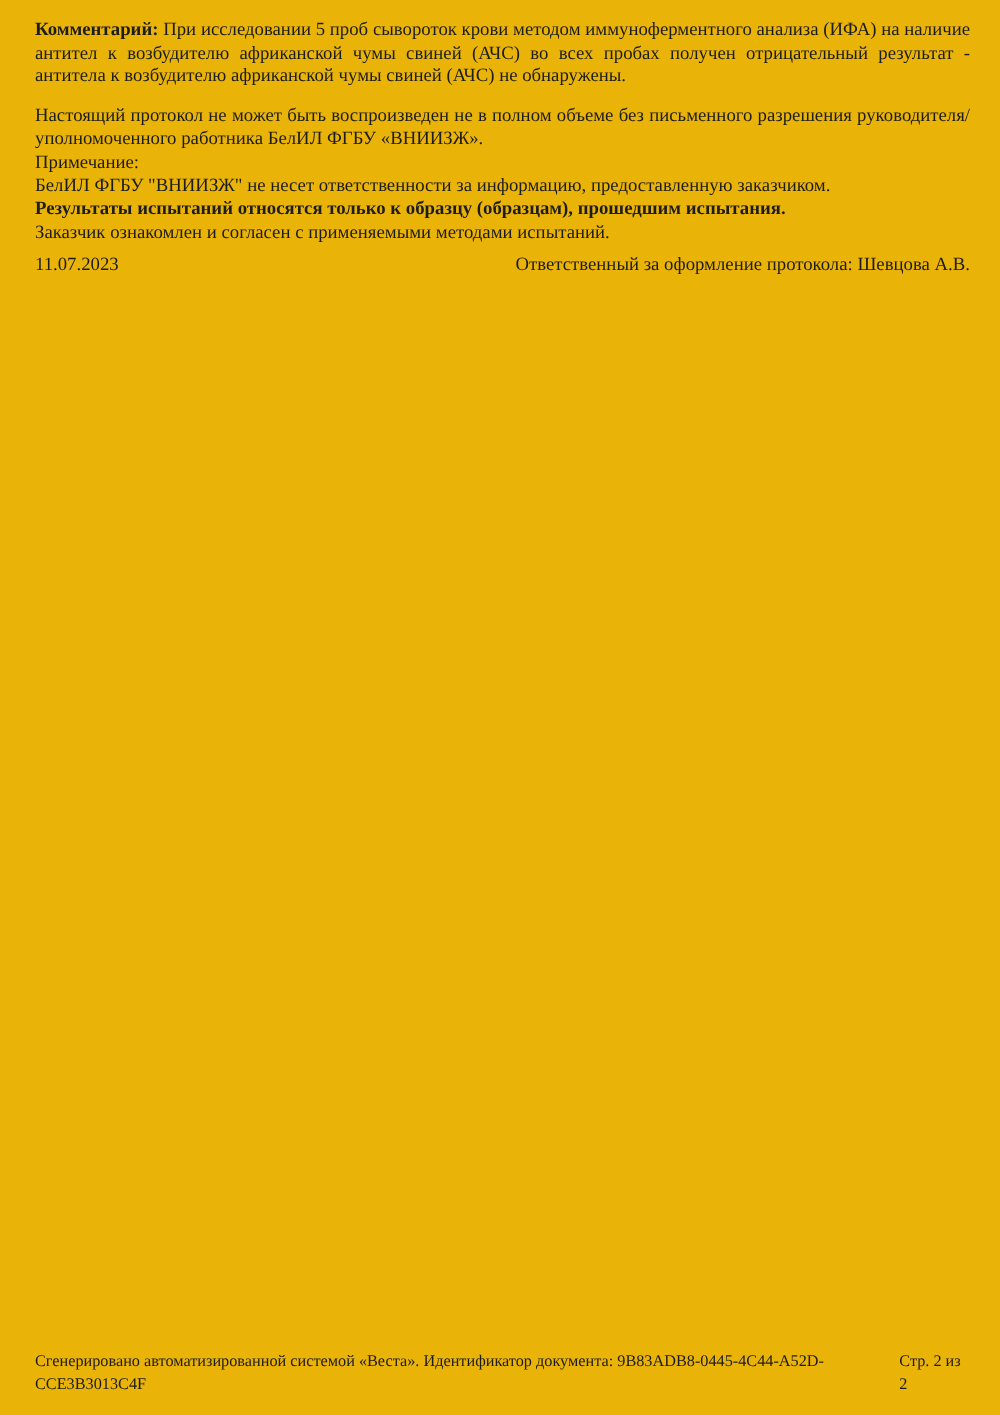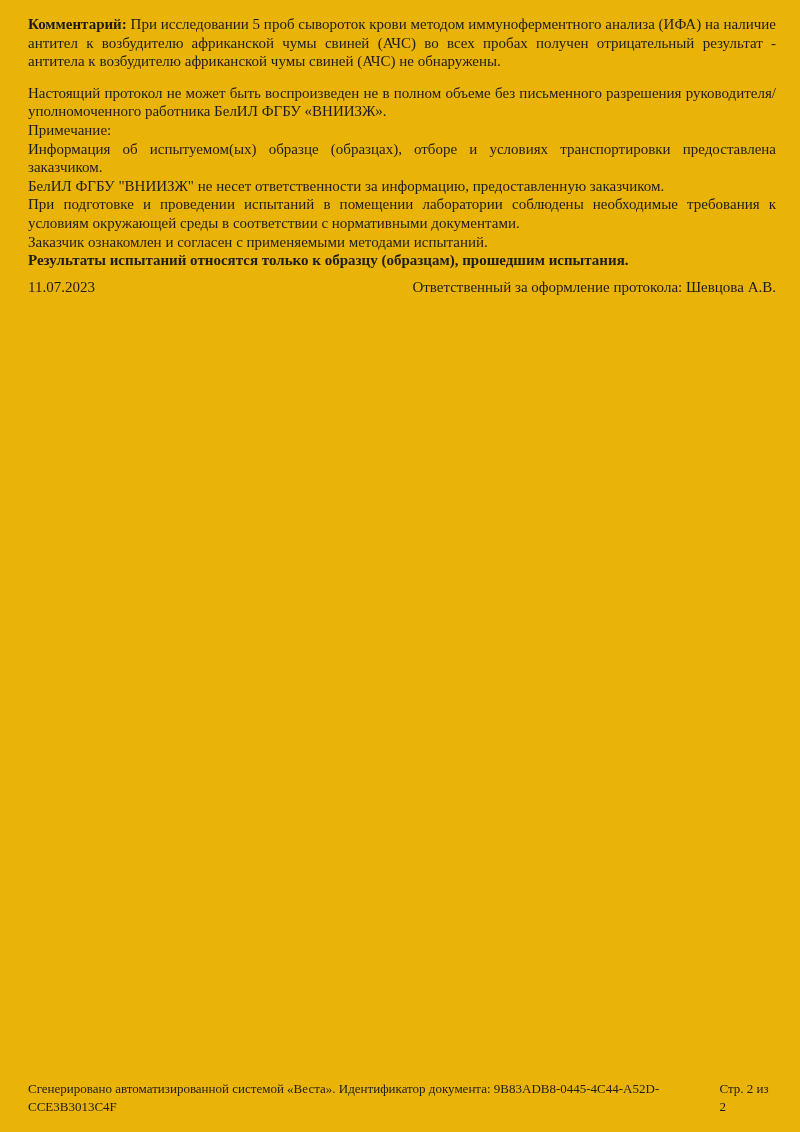--- a/index.html
+++ b/index.html
@@ -43,25 +43,23 @@
 <body>
 
 <div class="page">
   <div class="content">
 
     <p class="para comment-para"><span class="bold">Комментарий:</span><span> При исследовании 5 проб сывороток крови методом иммуноферментного анализа (ИФА) на наличие антител к возбудителю африканской чумы свиней (АЧС) во всех пробах получен отрицательный результат - антитела к возбудителю африканской чумы свиней (АЧС) не обнаружены.</span></p>
 
     <div>
       <div class="para">Настоящий протокол не может быть воспроизведен не в полном объеме без письменного разрешения руководителя/уполномоченного работника БелИЛ ФГБУ «ВНИИЗЖ».</div>
       <div class="para">Примечание:</div>
-      <div class="para">Информация об испытуемом(ых) образце (образцах), отборе и условиях транспортировки предоставлена заказчиком.</div>
       <div class="para">БелИЛ ФГБУ "ВНИИЗЖ" не несет ответственности за информацию, предоставленную заказчиком.</div>
-      <div class="para">При подготовке и проведении испытаний в помещении лаборатории соблюдены необходимые требования к условиям окружающей среды в соответствии с нормативными документами.</div>
+      <div class="para bold">Результаты испытаний относятся только к образцу (образцам), прошедшим испытания.</div>
       <div class="para">Заказчик ознакомлен и согласен с применяемыми методами испытаний.</div>
-      <div class="para bold">Результаты испытаний относятся только к образцу (образцам), прошедшим испытания.</div>
     </div>
 
     <div class="signoff-row">
       <span>11.07.2023</span>
       <span>Ответственный за оформление протокола: Шевцова А.В.</span>
     </div>
 
   </div>
 
   <div class="footer">

